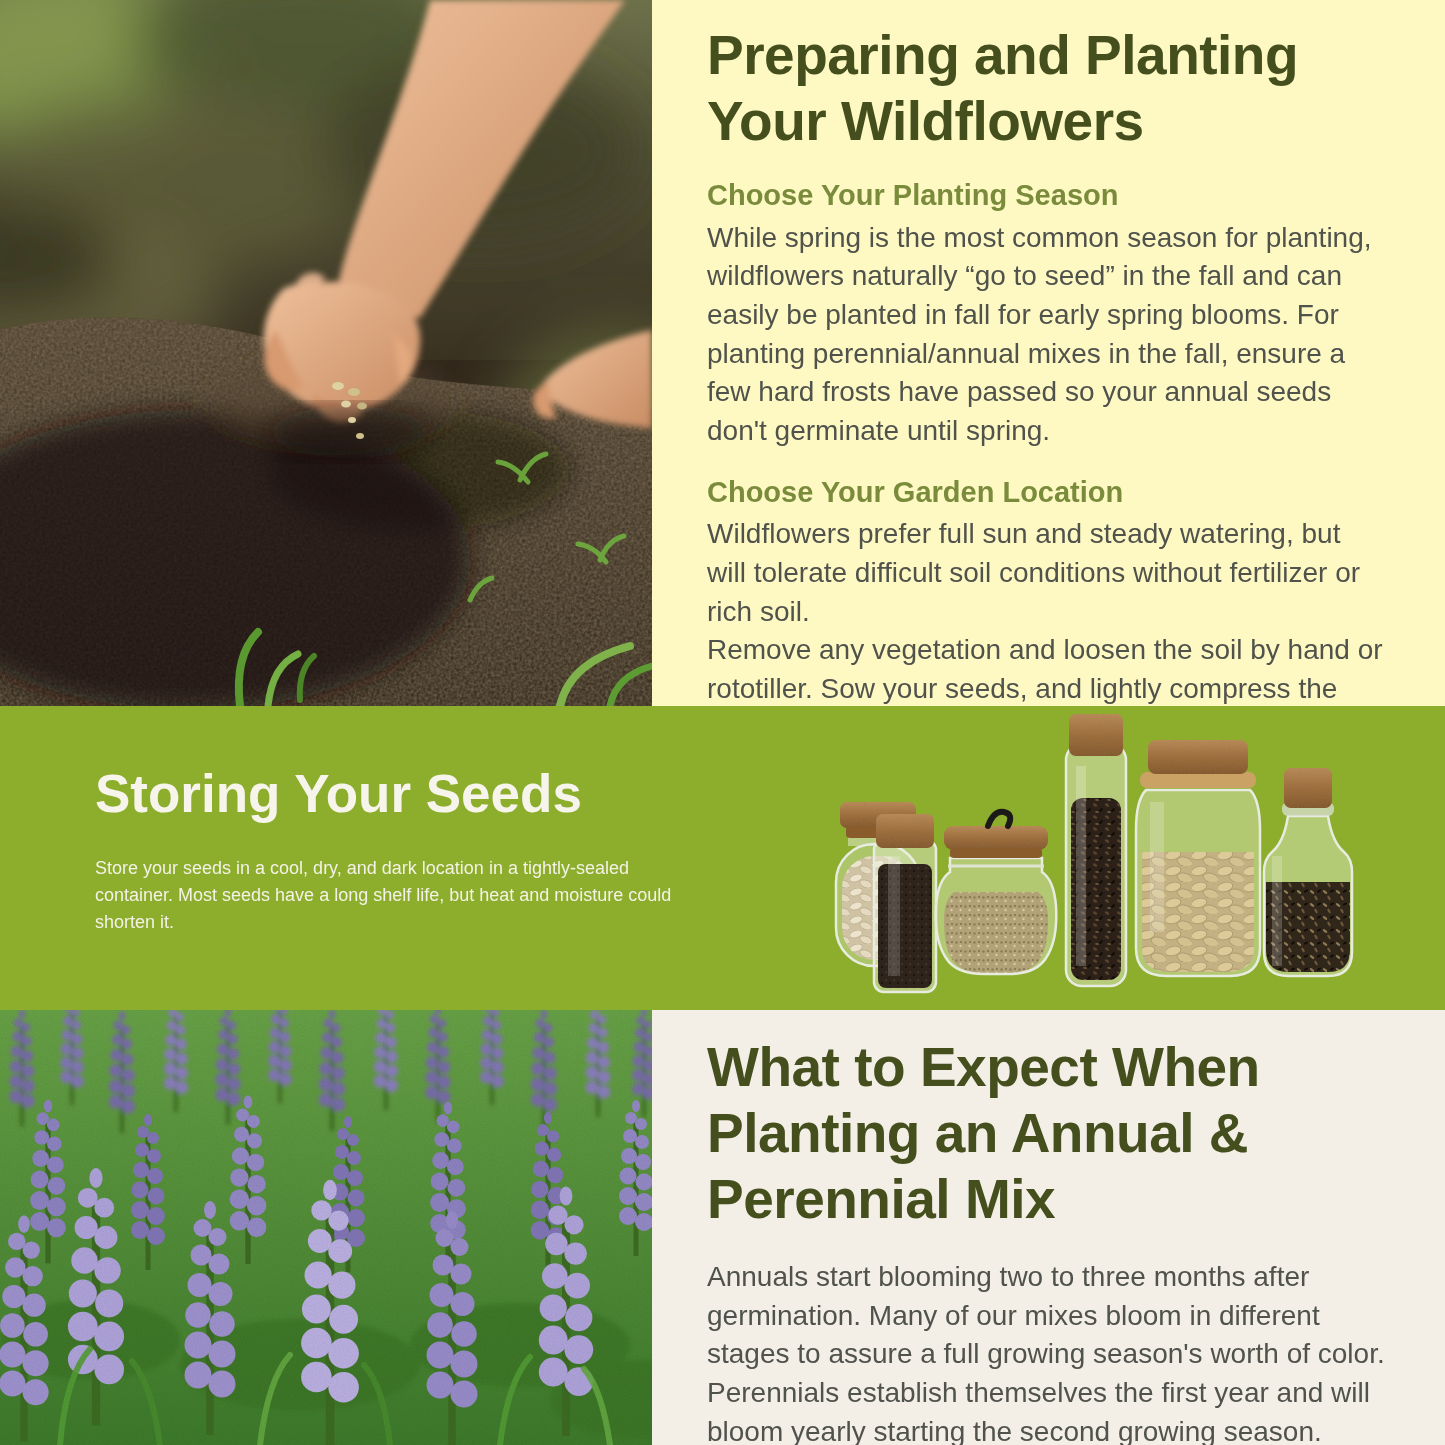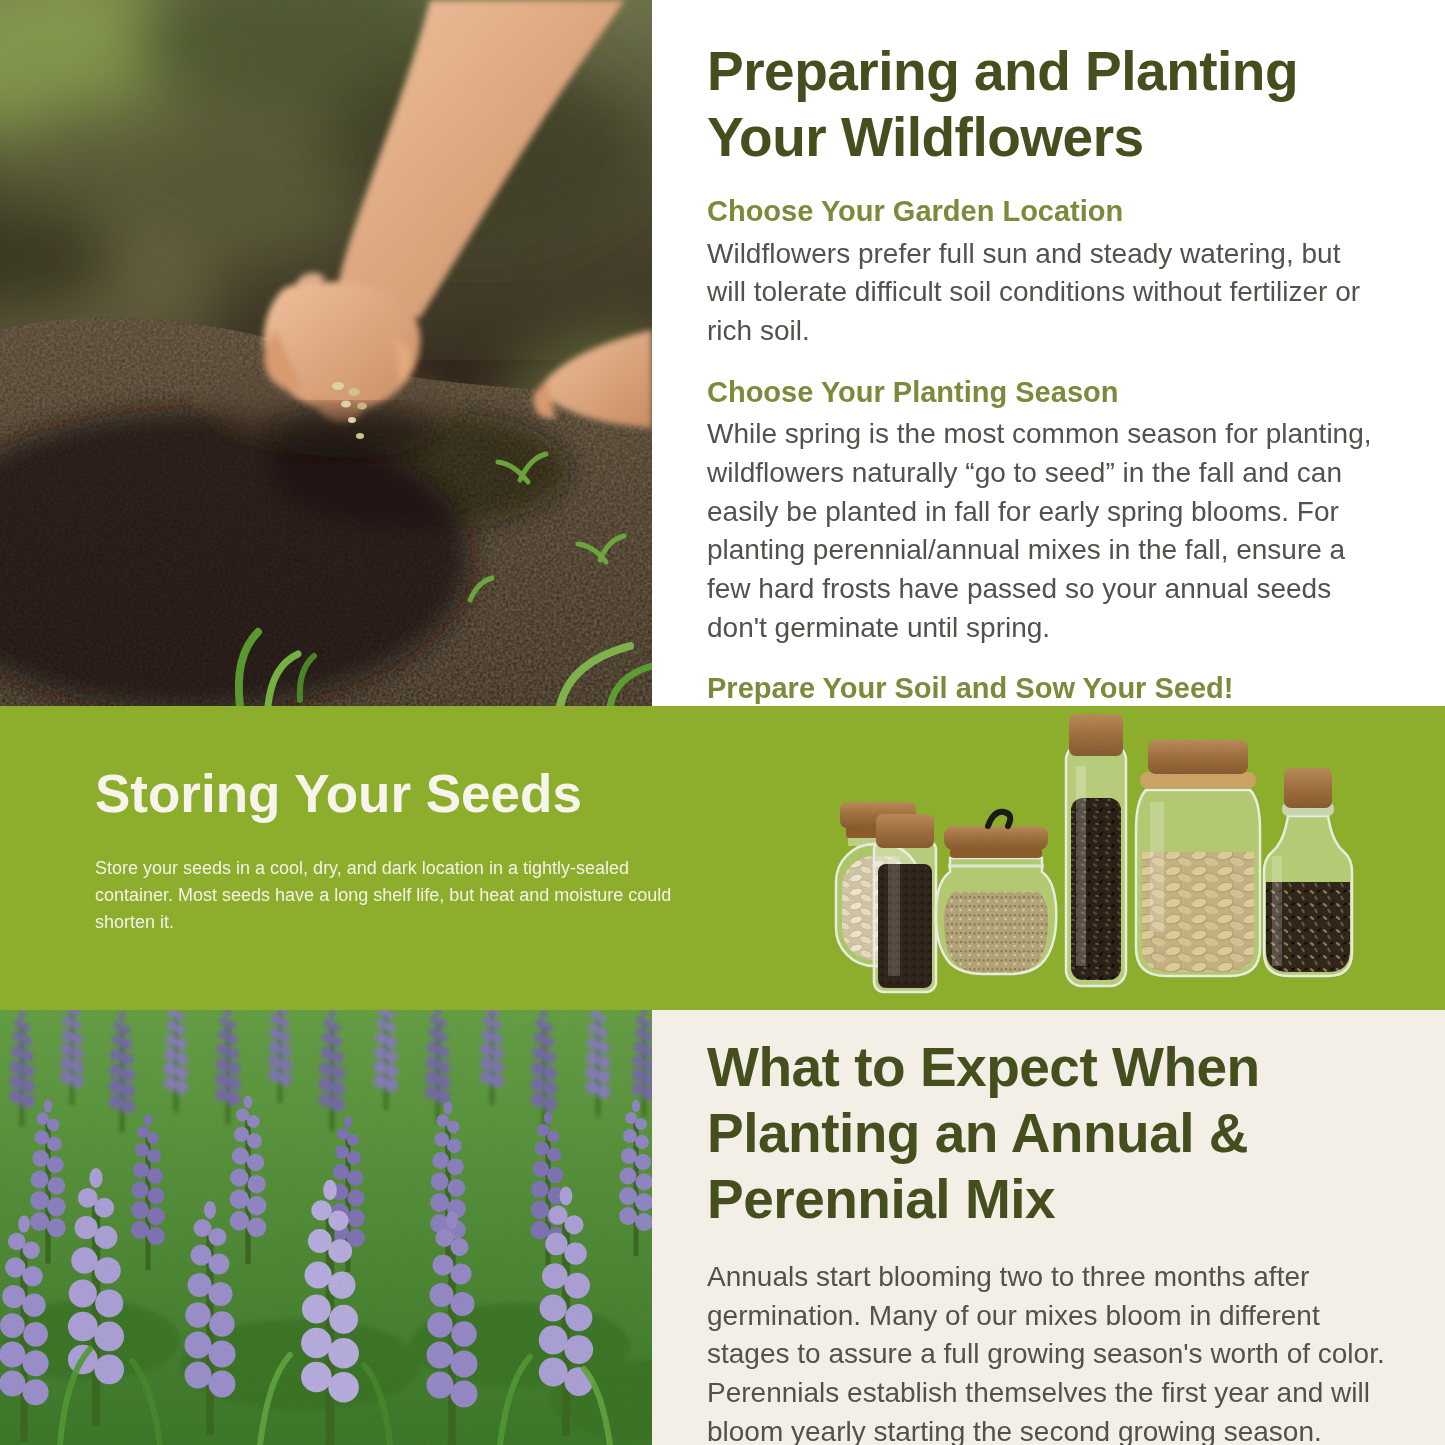--- a/index.html
+++ b/index.html
@@ -3,21 +3,21 @@
 <meta charset="utf-8">
 <style>
   html,body{margin:0;padding:0;background:#e9e6de;}
   .canvas{
     position:relative;width:1445px;height:1445px;overflow:hidden;
     font-family:"Liberation Sans",sans-serif;background:#f3efe7;
   }
   
   .top-section{position:absolute;left:0;top:0;width:1445px;height:706px;display:flex;}
   .photo-soil{position:relative;width:652px;height:706px;flex:none;overflow:hidden;background:#33291d;}
-  .top-panel{flex:1;background:#ffffff;padding:30px 58px 0 55px;box-sizing:border-box;}
+  .top-panel{flex:1;background:#fef9c3;padding:14px 58px 0 55px;box-sizing:border-box;}
 
   .band{position:absolute;left:0;top:706px;width:1445px;height:304px;background:#8cae2c;overflow:hidden;}
   .band-inner{position:absolute;left:95px;top:58px;width:620px;}
   .jars{position:absolute;left:828px;top:0;width:545px;height:304px;}
 
   .bottom-section{position:absolute;left:0;top:1010px;width:1445px;height:435px;display:flex;}
   .photo-lupine{position:relative;width:652px;height:435px;flex:none;overflow:hidden;background:#4c8a33;}
   .bottom-panel{flex:1;background:#f3efe7;padding:24px 58px 10px 55px;box-sizing:border-box;}
 
   
@@ -143,31 +143,30 @@
           <path d="M560,706 q10,-44 70,-60" stroke="#7fb24a" stroke-width="8"></path>
           <path d="M610,706 q6,-30 42,-40" stroke="#5d9c33" stroke-width="7"></path>
         </g>
       </svg>
     </div>
 
     <div class="top-panel">
       <h1 class="h1">Preparing and Planting Your Wildflowers</h1>
 
       <div>
+        <div class="subhead">Choose Your Planting Season</div>
+        <p class="body-text">While spring is the most common season for planting, wildflowers naturally “go to seed” in the fall and can easily be planted in fall for early spring blooms. For planting perennial/annual mixes in the fall, ensure a few hard frosts have passed so your annual seeds don't germinate until spring.</p>
+      </div>
+
+      <div>
         <div class="subhead">Choose Your Garden Location</div>
         <p class="body-text">Wildflowers prefer full sun and steady watering, but will tolerate difficult soil conditions without fertilizer or rich soil.</p>
       </div>
 
       <div>
-        <div class="subhead">Choose Your Planting Season</div>
-        <p class="body-text">While spring is the most common season for planting, wildflowers naturally “go to seed” in the fall and can easily be planted in fall for early spring blooms. For planting perennial/annual mixes in the fall, ensure a few hard frosts have passed so your annual seeds don't germinate until spring.</p>
-      </div>
-
-      <div>
-        <div class="subhead">Prepare Your Soil and Sow Your Seed!</div>
         <p class="body-text">Remove any vegetation and loosen the soil by hand or rototiller. Sow your seeds, and lightly compress the soil for protection from birds and wind. Water as needed.</p>
       </div>
     </div>
   </div>
 
   <div class="band">
     <div class="band-inner">
       <h2 class="band-h1">Storing Your Seeds</h2>
       <p class="band-body">Store your seeds in a cool, dry, and dark location in a tightly-sealed container. Most seeds have a long shelf life, but heat and moisture could shorten it.</p>
     </div>

